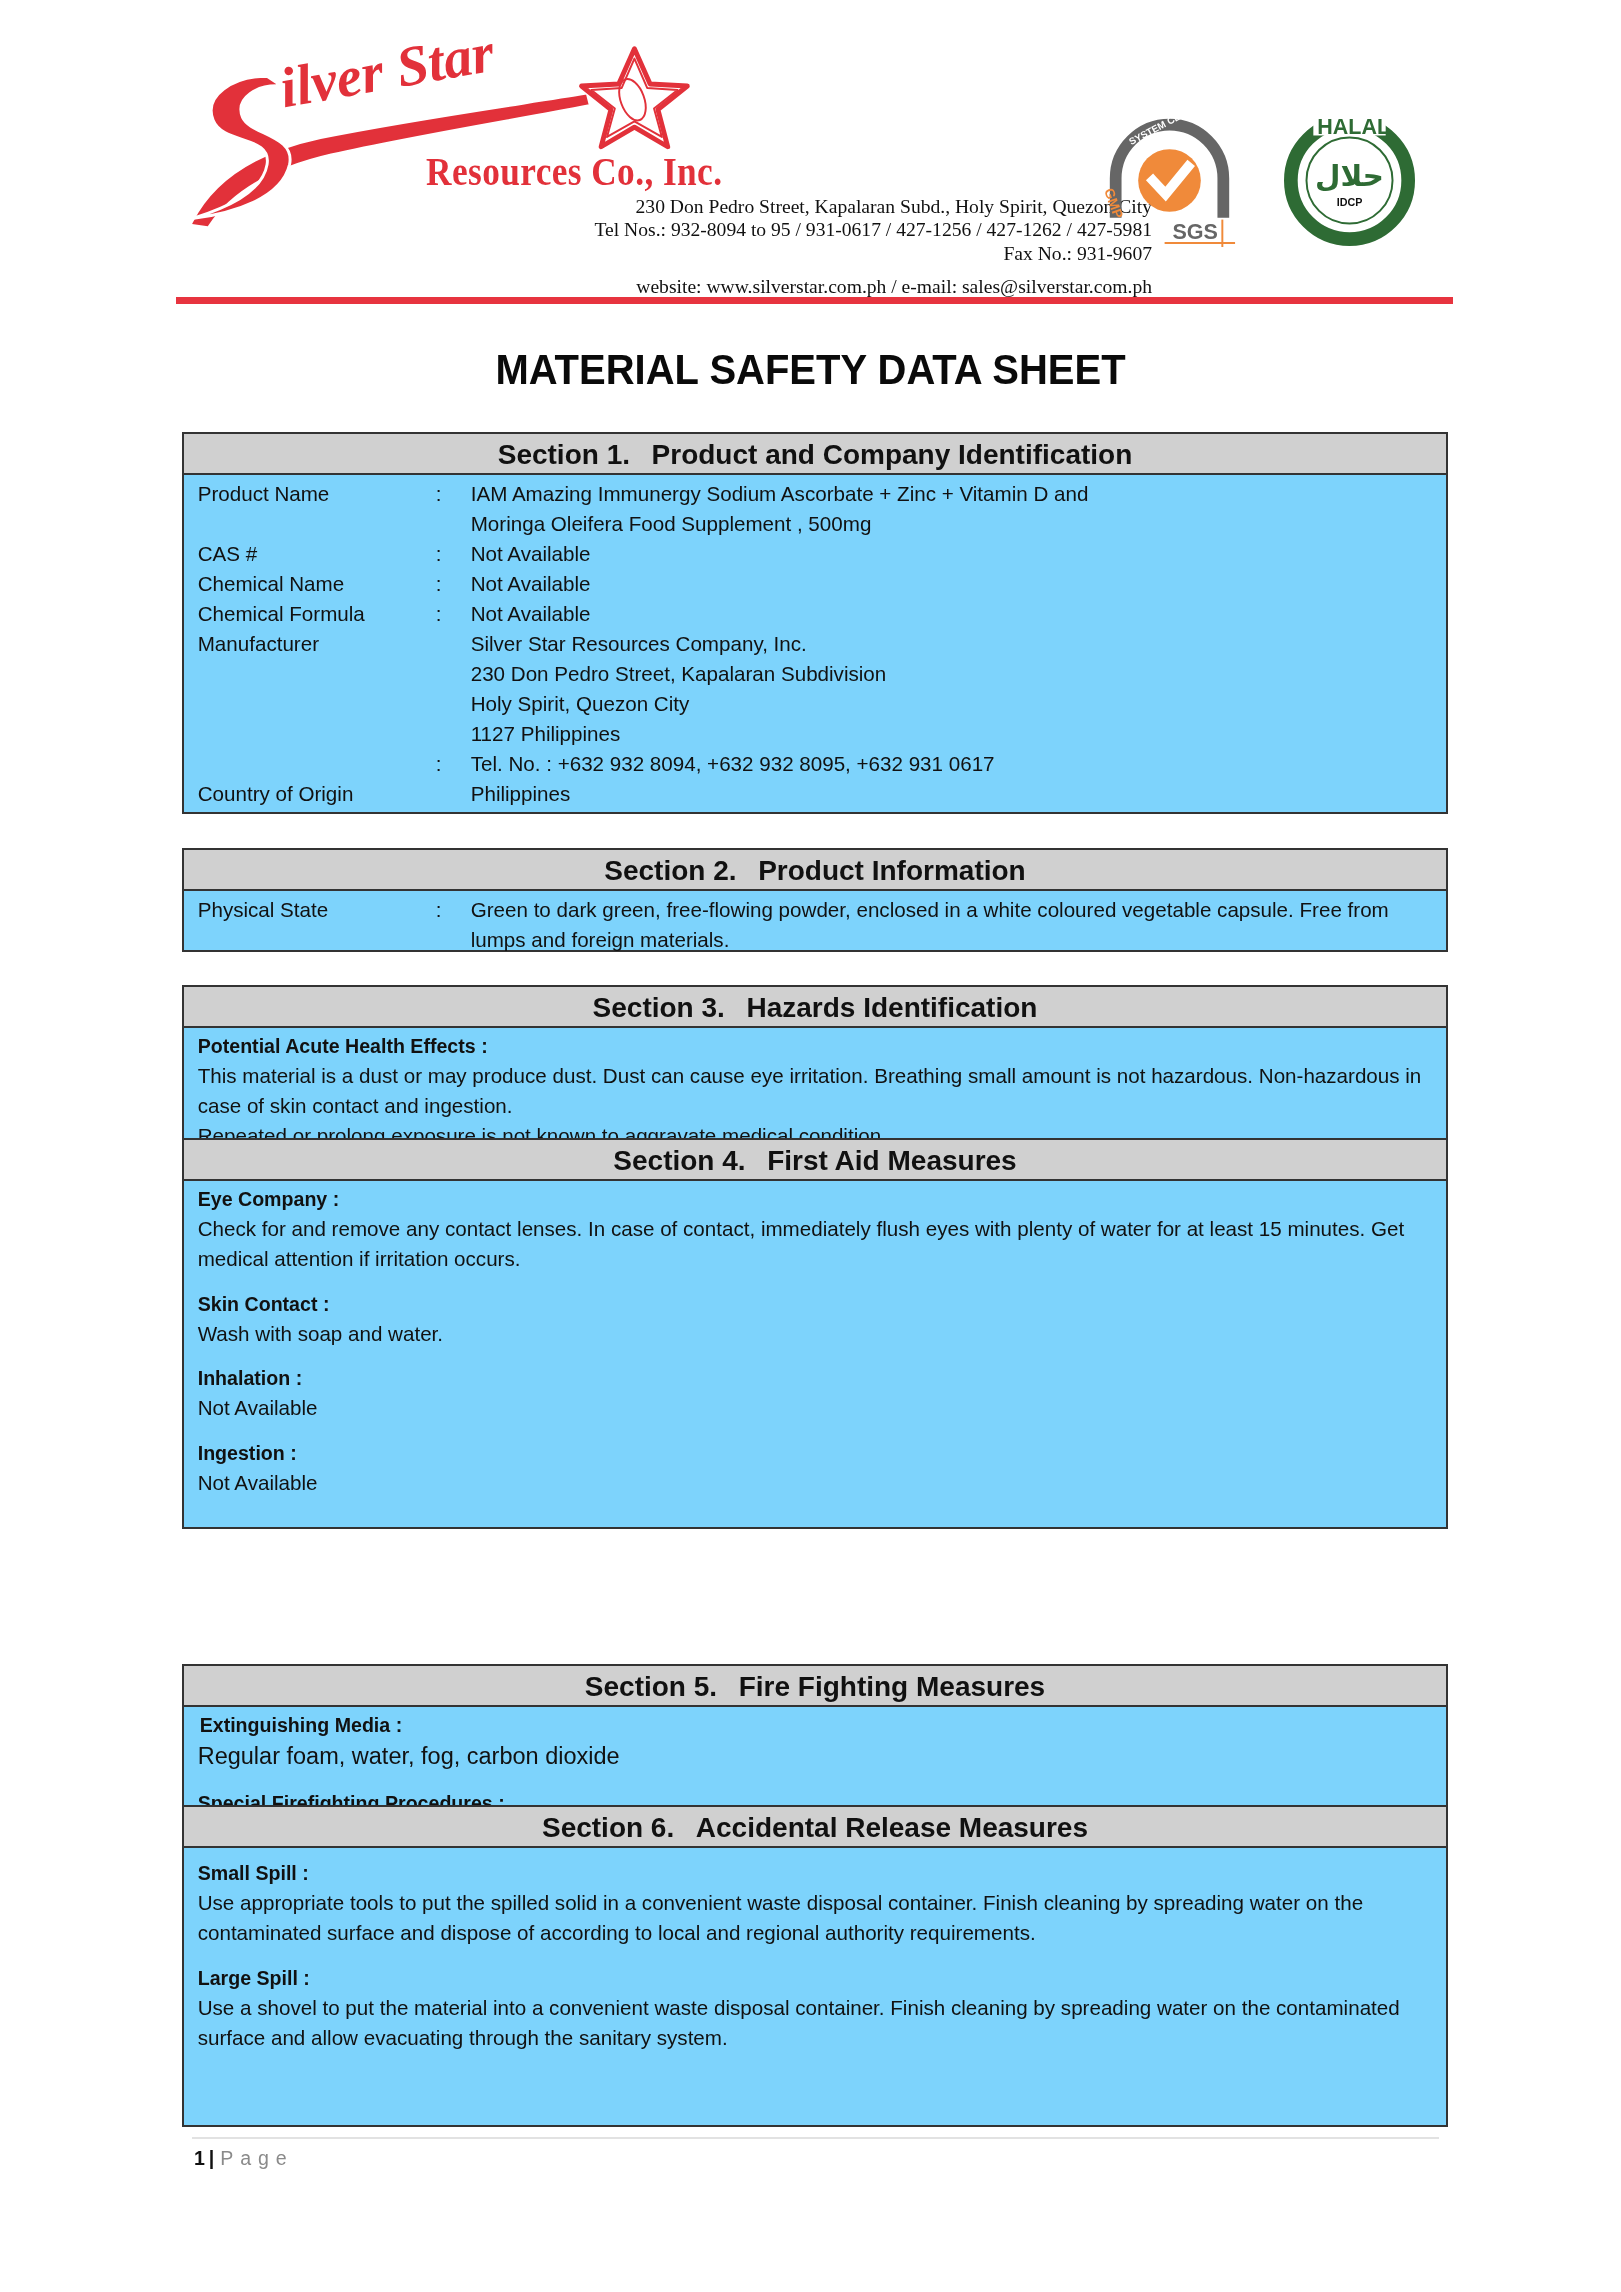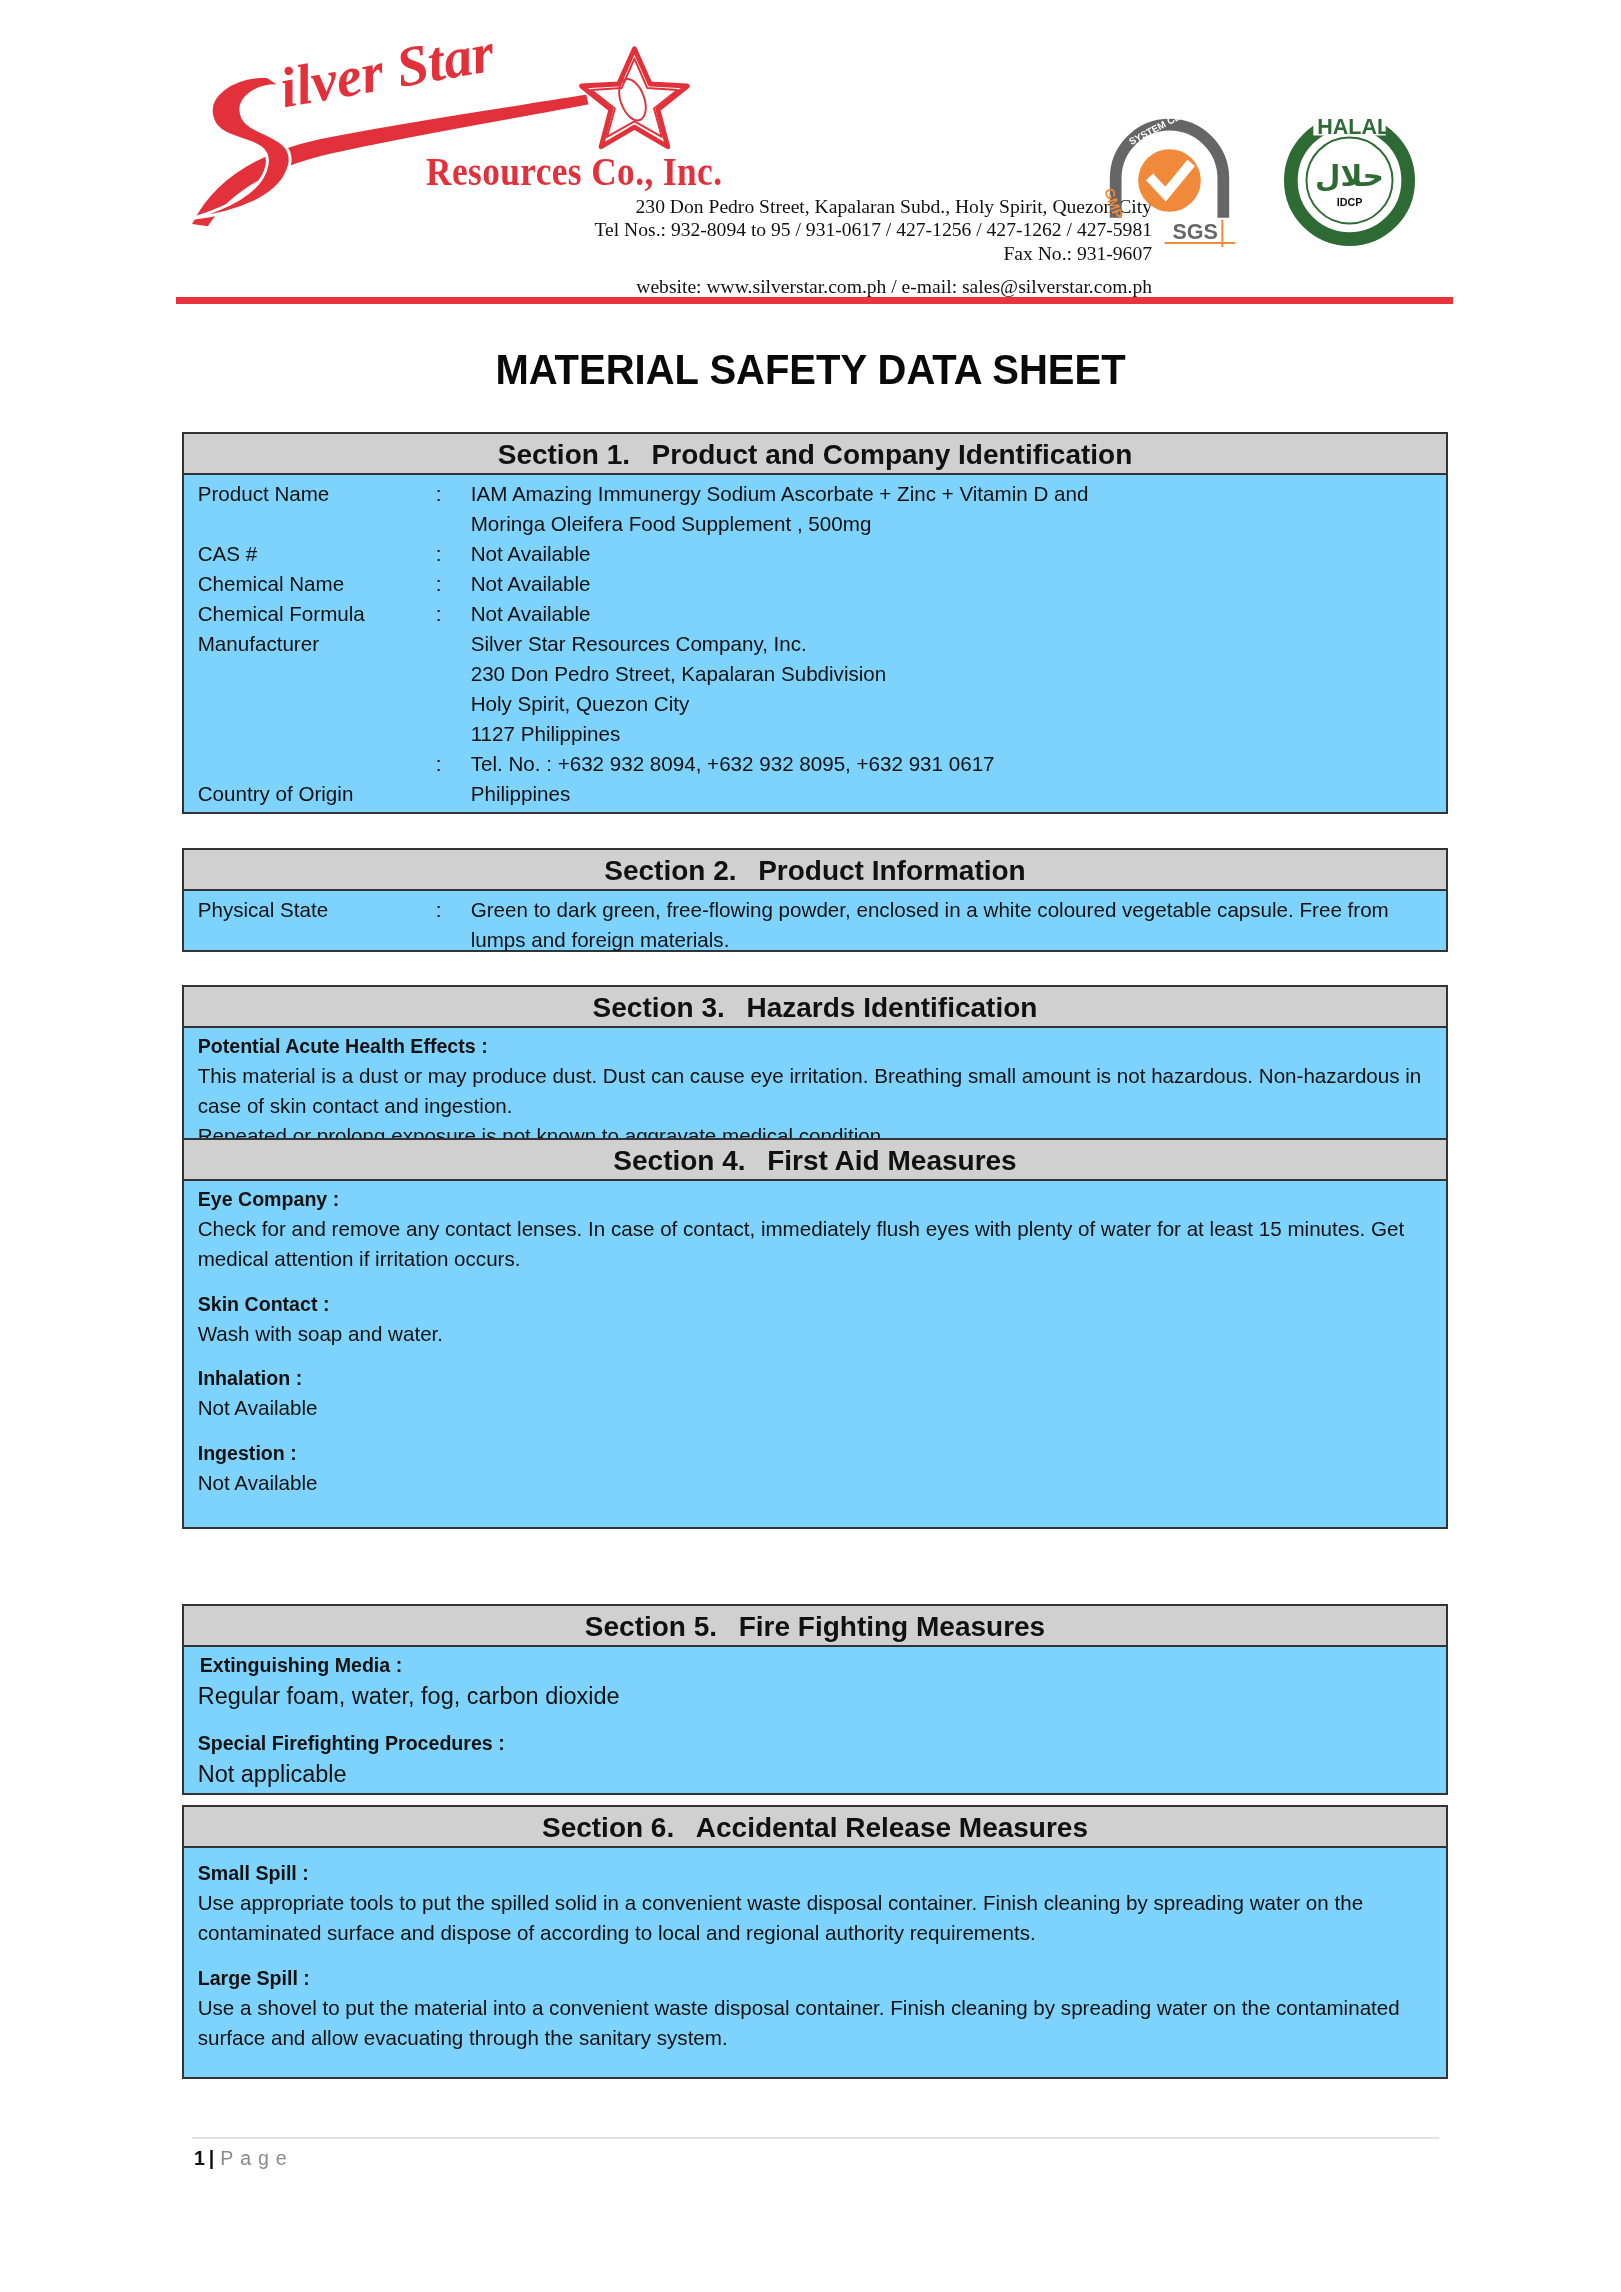--- a/index.html
+++ b/index.html
@@ -34,22 +34,22 @@
 
   .sub-label { font-weight: bold; font-size: 19.6px; line-height: 29px; }
   .sub-text { font-size: 20.6px; line-height: 30px; }
   .gap { height: 15.7px; }
   .big-text { font-size: 23.5px; line-height: 33px; }
 
   #sec1 { top: 432px; height: 382px; }
   #sec2 { top: 848px; height: 104px; }
   #sec3 { top: 985px; height: 165px; }
   #sec4 { top: 1138px; height: 391px; }
-  #sec5 { top: 1604px; height: 191px; }
-  #sec6 { top: 1805px; height: 274px; }
+  #sec5 { top: 1664px; height: 191px; }
+  #sec6 { top: 1805px; height: 322px; }
 
   
   .footer-rule { position: absolute; left: 192px; top: 2137px; width: 1247px; height: 2px; background: #e2e2e2; }
   .footer { position: absolute; left: 194px; top: 2145px; font-size: 19.6px; line-height: 27.4px; }
   .footer .pnum { font-weight: bold; color: #111; }
   .footer .sep { font-weight: bold; color: #111; margin: 0 5.9px 0 3.9px; }
   .footer .plabel { color: #8a8a8a; letter-spacing: 6.9px; }
 </style>
 </head>
 <body>

